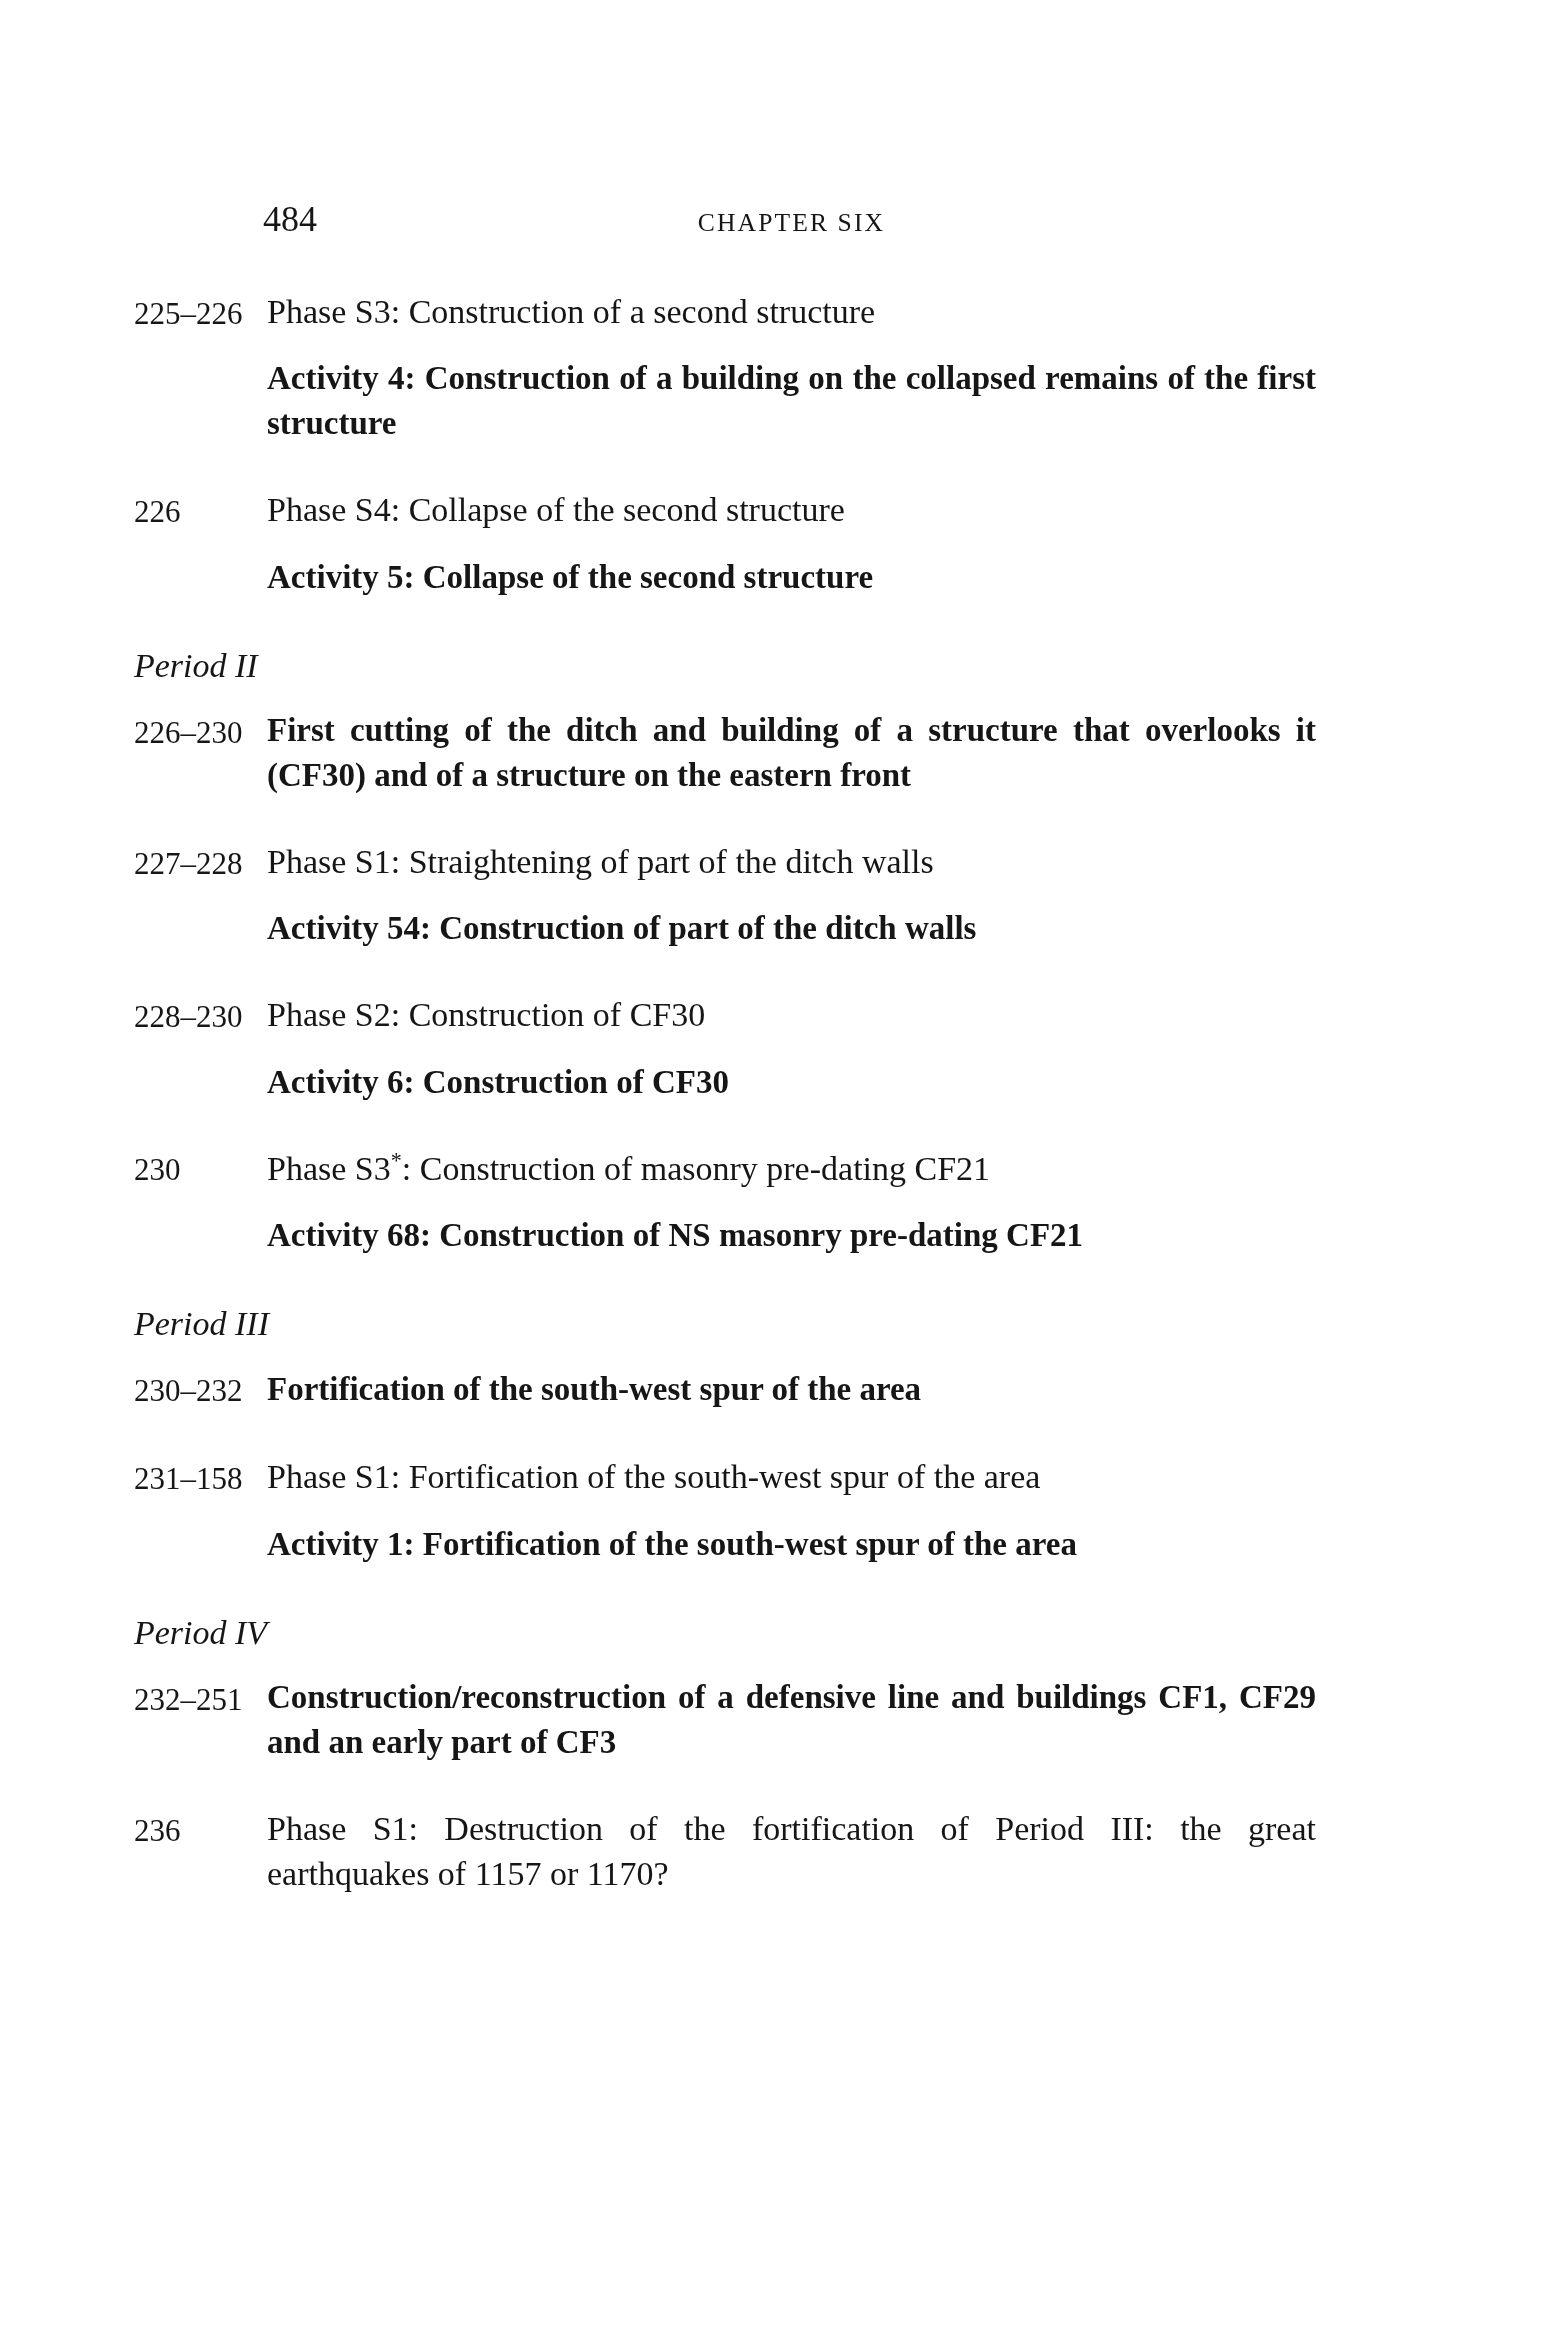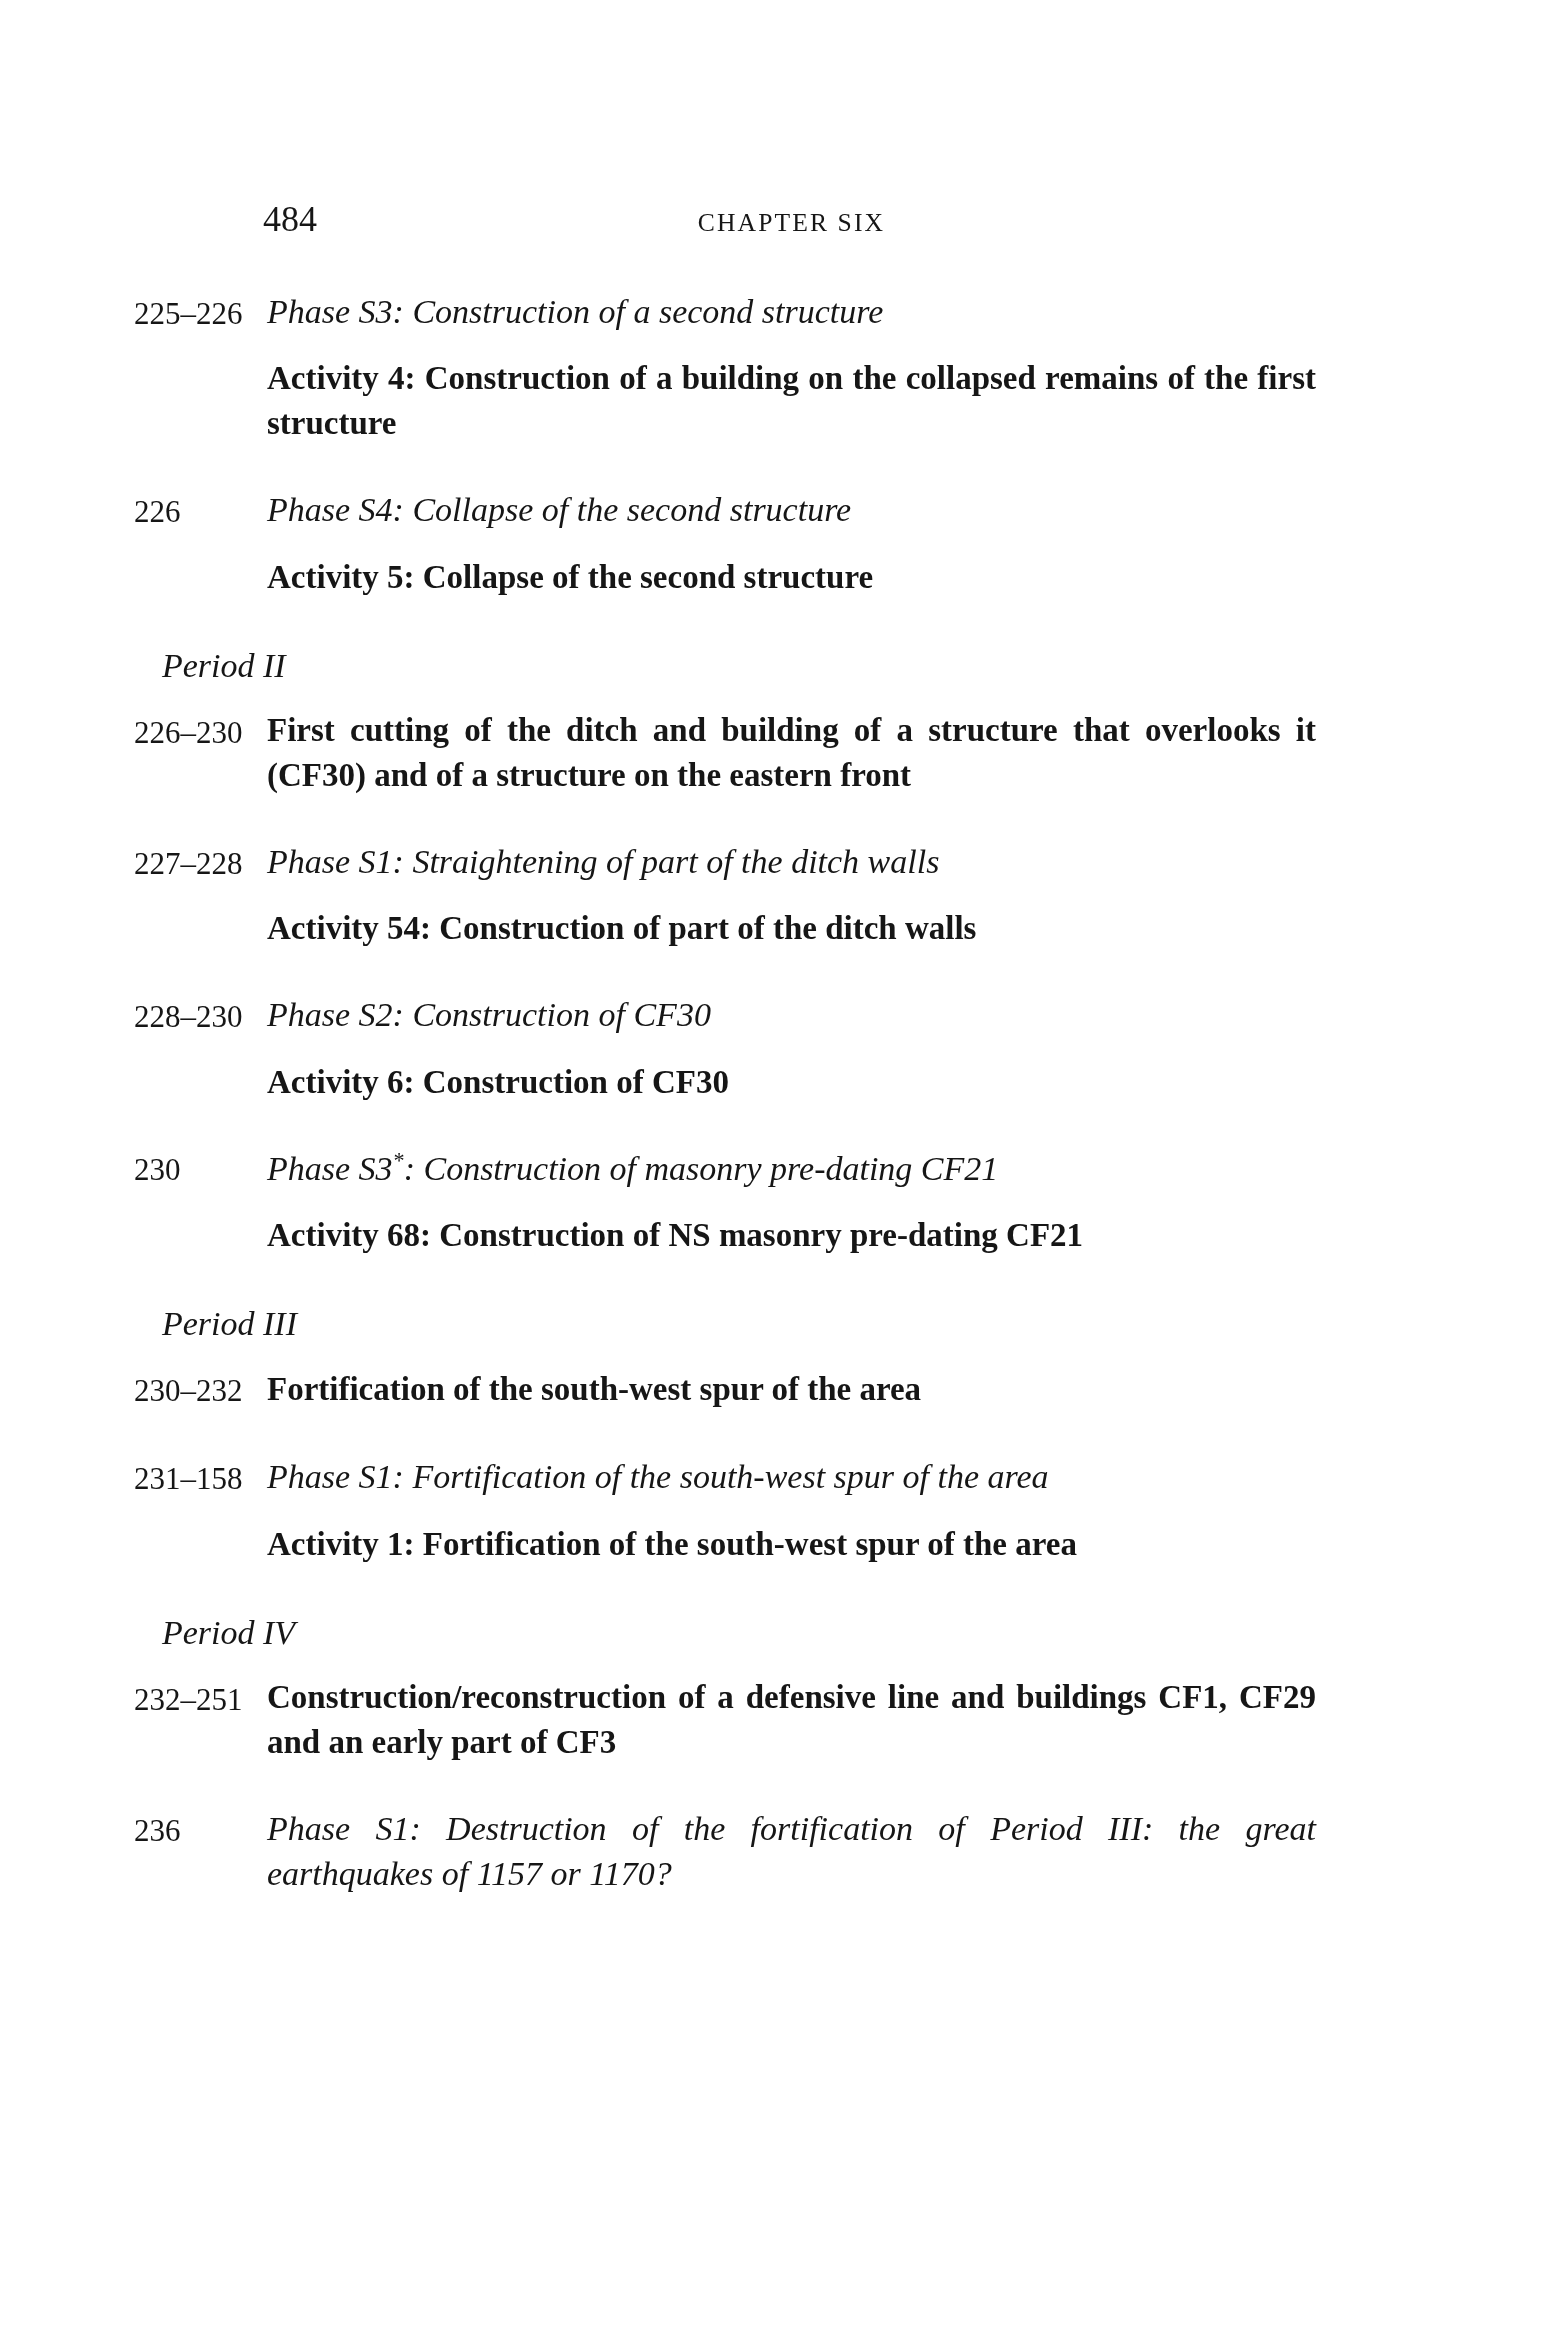--- a/index.html
+++ b/index.html
@@ -64,35 +64,33 @@
     width: 1049px;
     font-size: 33px;
     line-height: 45px;
   }
   .line { text-align: left; }
   .line.fill {
     text-align: justify;
     text-align-last: justify;
   }
   .row-phase .text {
-    font-style: italic;
     font-size: 34px;
   }
   .row-activity .text,
   .row-section .text {
     font-weight: bold;
   }
   .row-period { display: block; text-align: center; }
   .row-period .text {
     display: block;
     width: 100%;
     font-style: italic;
     font-size: 34px;
     text-align: center;
-    margin-left: 28px;
   }
   sup.star {
     font-size: 65%;
     vertical-align: super;
     line-height: 0;
   }
   
   .row-phase,  .row-section { margin-top: 41px; }
   .row-activity             { margin-top: 20.6px; }
   .row-period               { margin-top: 43px; }

